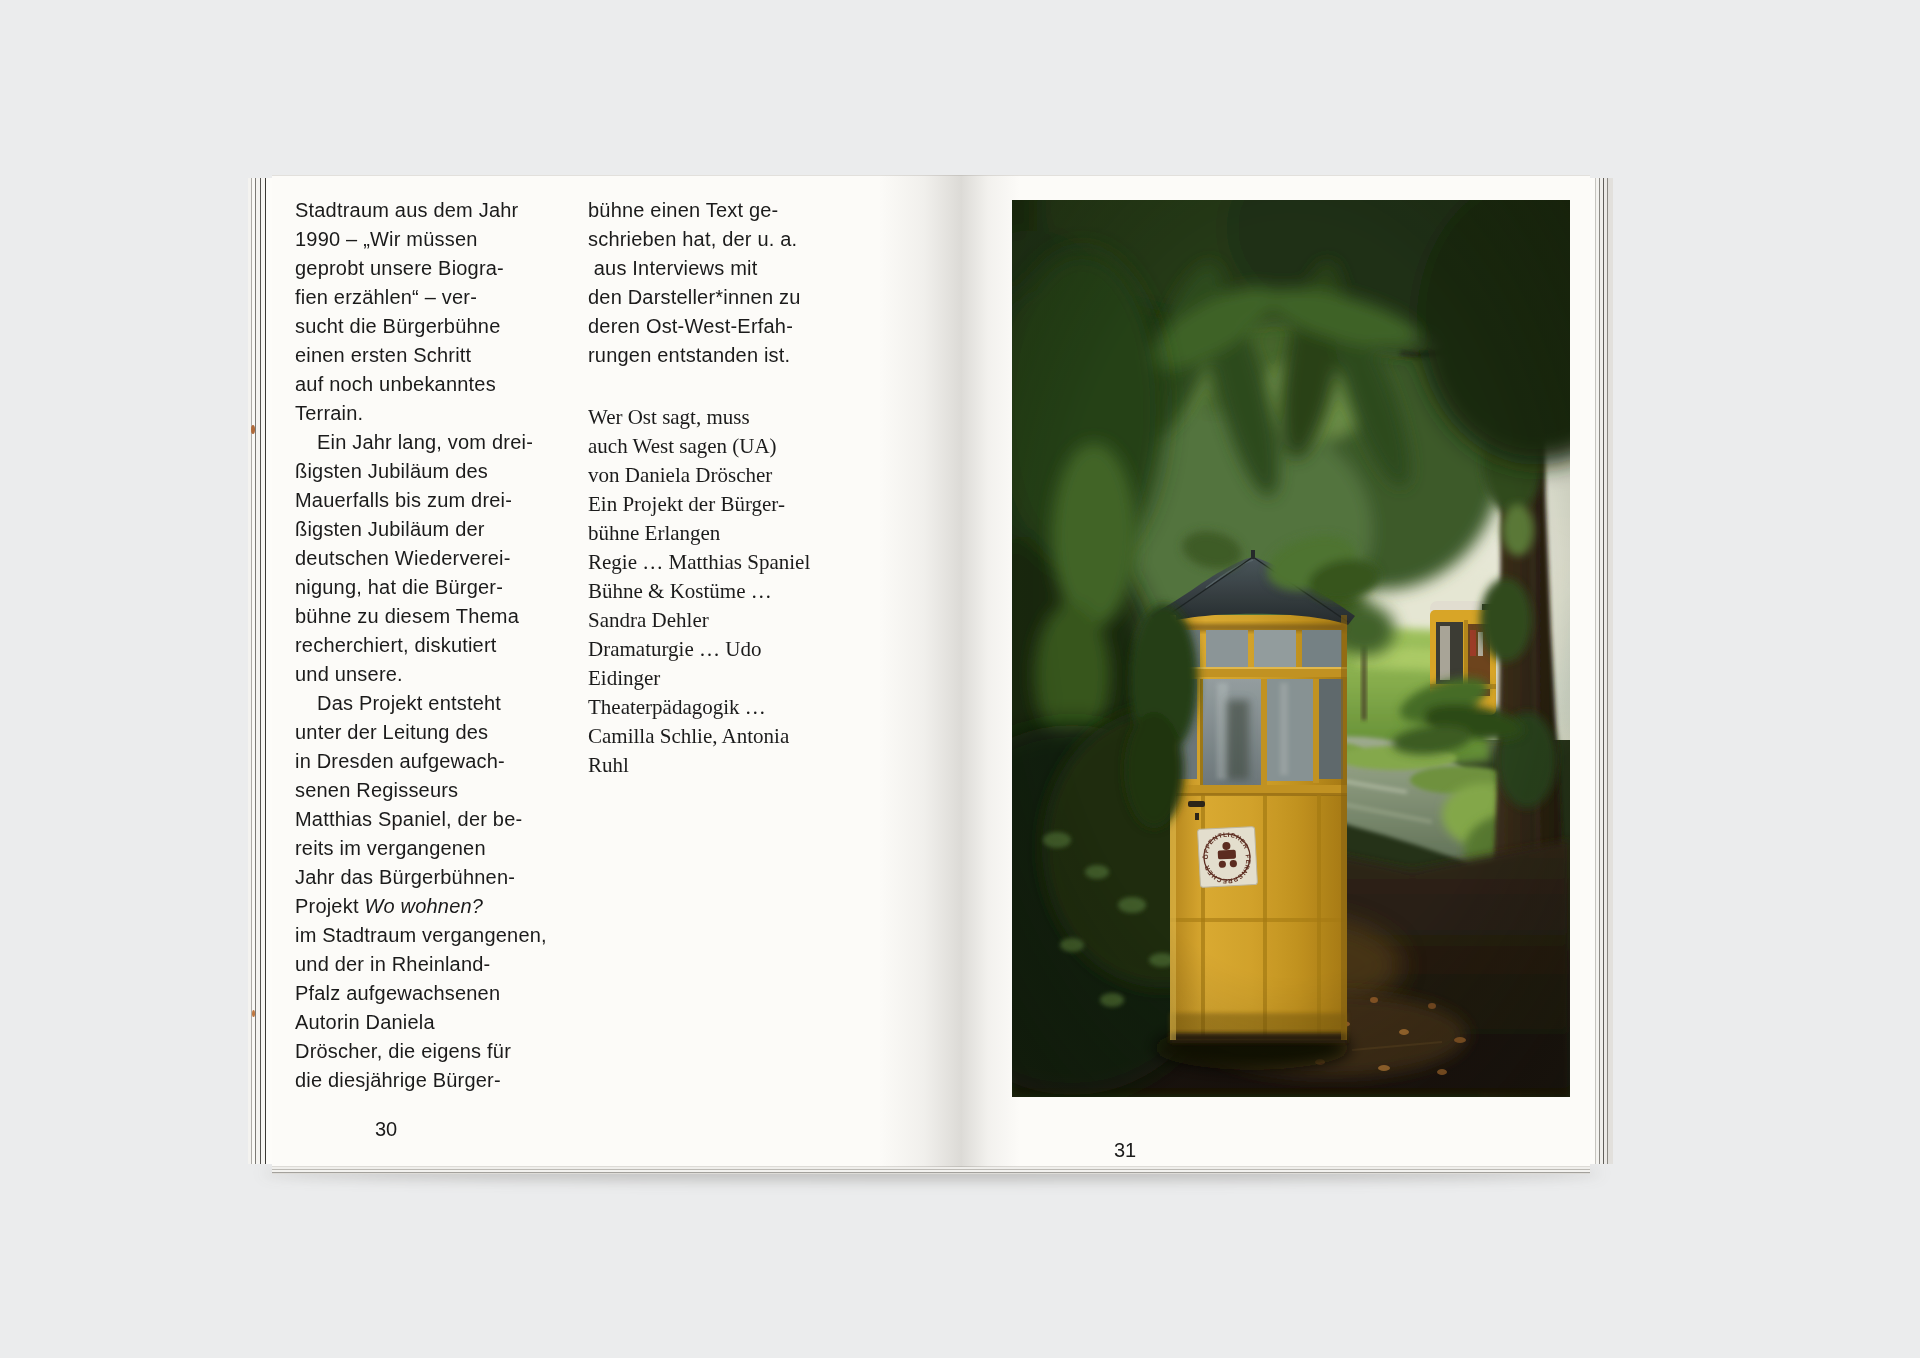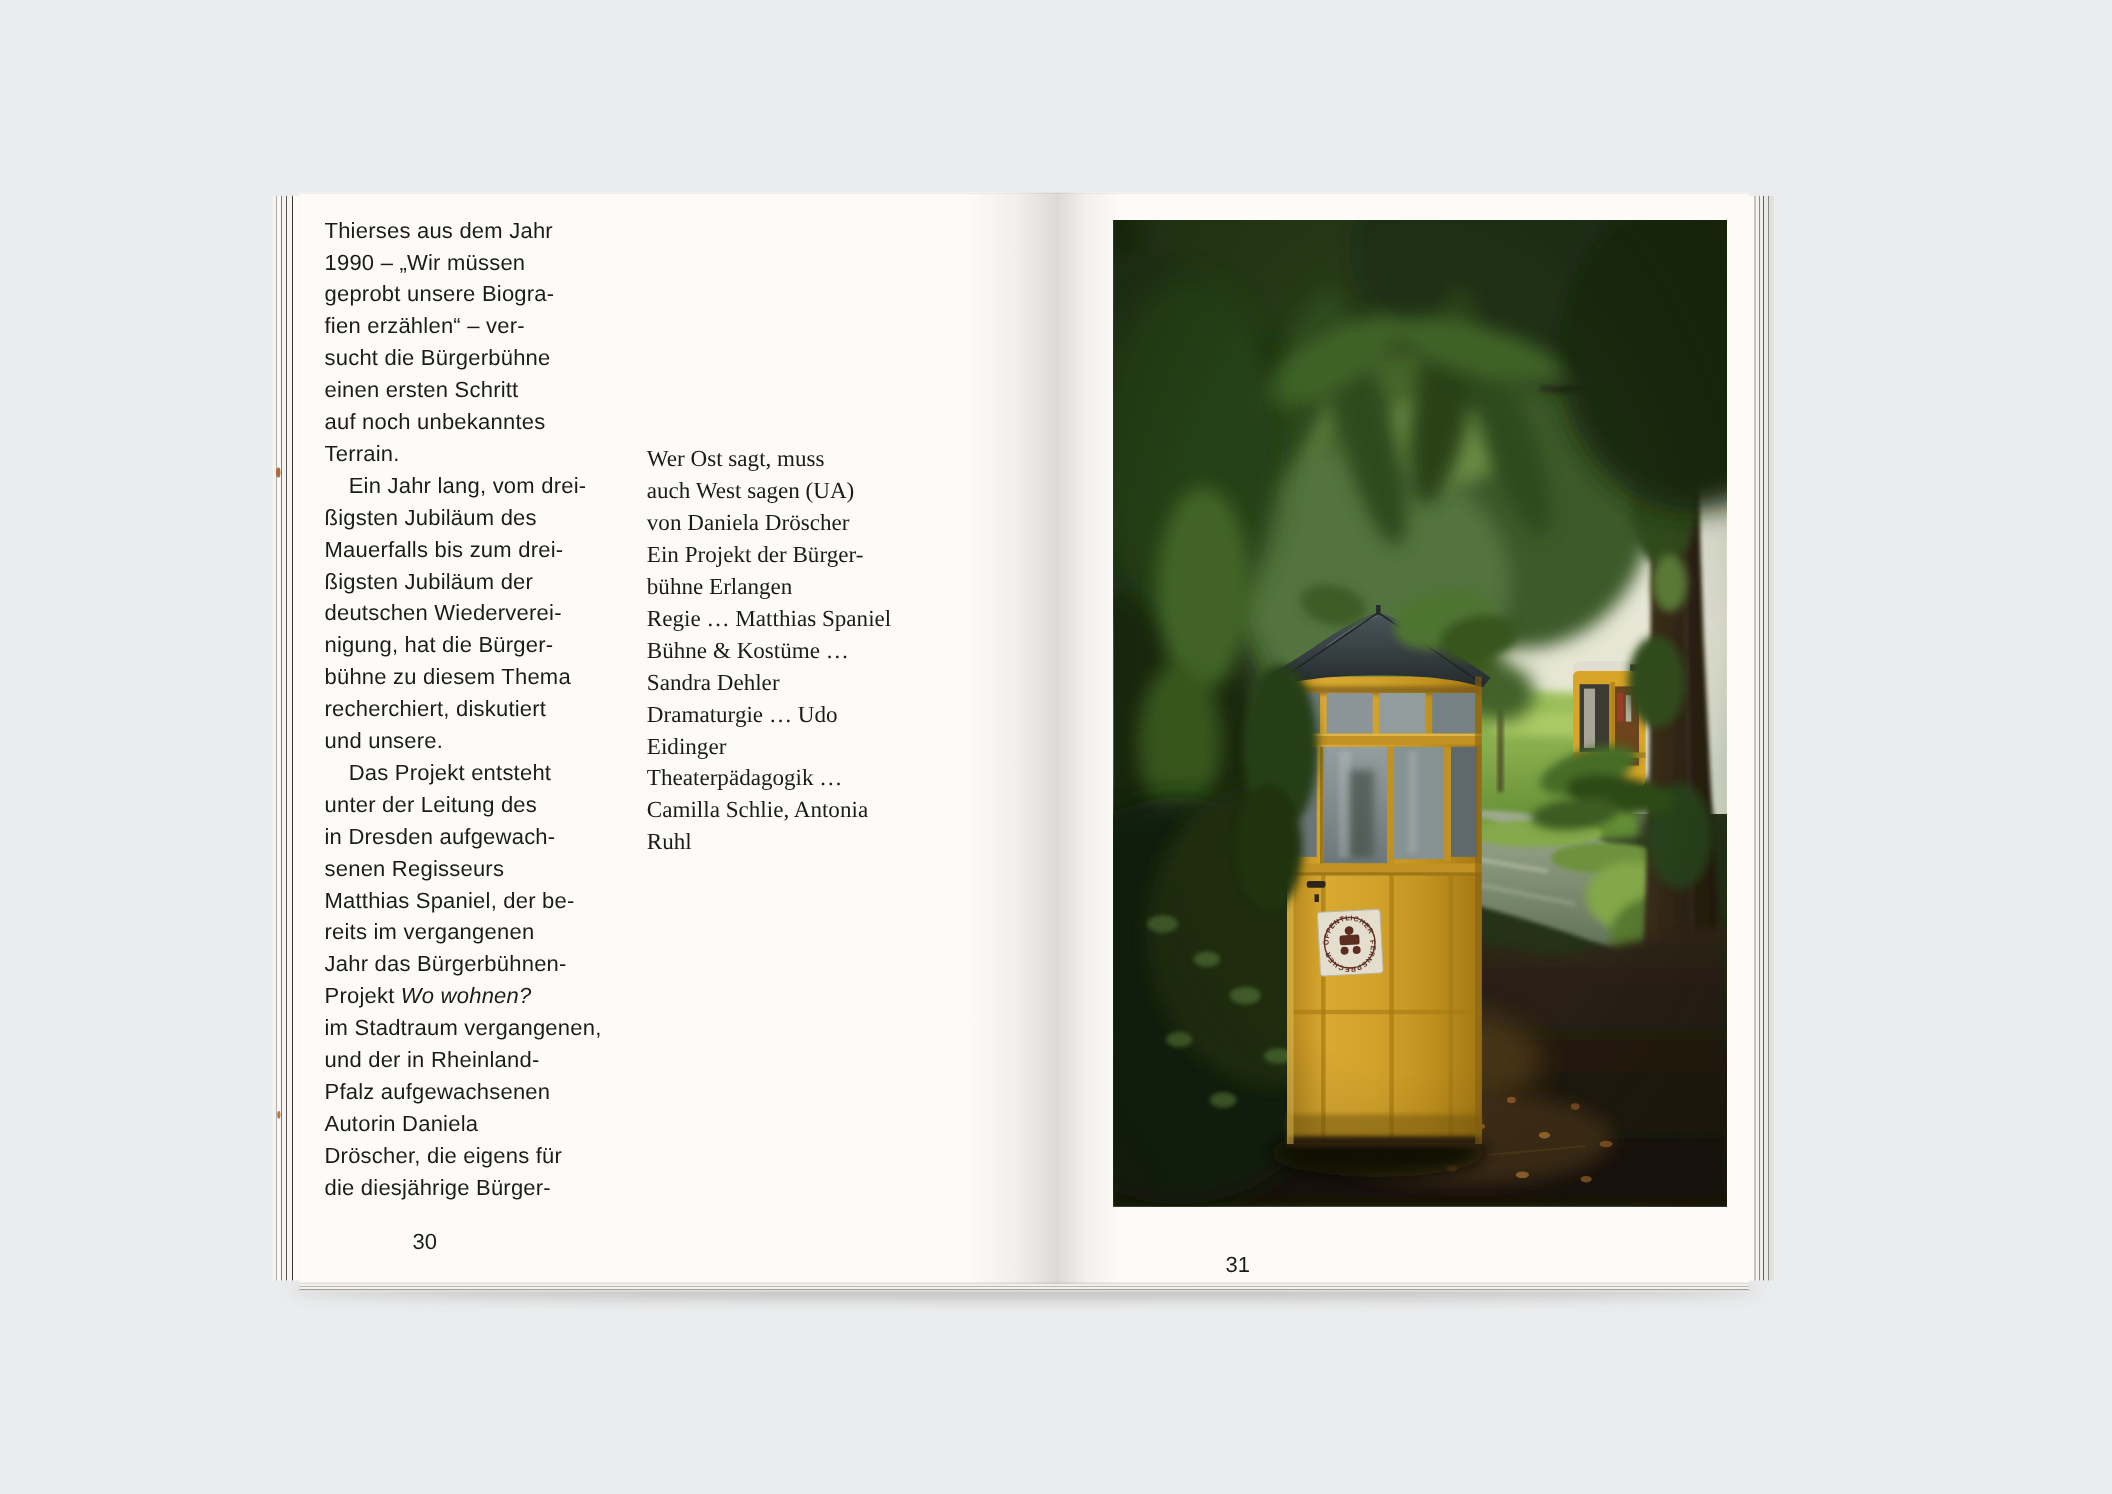--- a/index.html
+++ b/index.html
@@ -52,21 +52,21 @@
   <div class="edge-speck" style="left:251px;top:425px;width:4px;height:9px;background:#b06a3a;"></div>
   <div class="edge-speck" style="left:252px;top:1010px;width:3px;height:7px;background:#c07840;"></div>
   <div class="page-edge-bottom"></div>
 
   <div class="page left"></div>
   <div class="page right"></div>
   <div class="gutter-shade on-left"></div>
   <div class="gutter-shade on-right"></div>
 
   <div class="col c1">
-      <div class="line">Thierses aus dem Jahr</div>
+      <div class="line">Stadtraum aus dem Jahr</div>
       <div class="line">1990 – „Wir müssen</div>
       <div class="line">geprobt unsere Biogra-</div>
       <div class="line">fien erzählen“ – ver-</div>
       <div class="line">sucht die Bürgerbühne</div>
       <div class="line">einen ersten Schritt</div>
       <div class="line">auf noch unbekanntes</div>
       <div class="line">Terrain.</div>
       <div class="line indent"><span>Ein Jahr lang, vom drei-</span></div>
       <div class="line">ßigsten Jubiläum des</div>
       <div class="line">Mauerfalls bis zum drei-</div>
@@ -84,20 +84,28 @@
       <div class="line">reits im vergangenen</div>
       <div class="line">Jahr das Bürgerbühnen-</div>
       <div class="line"><span>Projekt </span><span style="font-style: italic;">Wo wohnen?</span></div>
       <div class="line">im Stadtraum vergangenen,</div>
       <div class="line">und der in Rheinland-</div>
       <div class="line">Pfalz aufgewachsenen</div>
       <div class="line">Autorin Daniela</div>
       <div class="line">Dröscher, die eigens für</div>
       <div class="line">die diesjährige Bürger-</div>
     </div>
+  <div class="col c2">
+      <div class="line">bühne einen Text ge-</div>
+      <div class="line">schrieben hat, der u. a.</div>
+      <div class="line"> aus Interviews mit</div>
+      <div class="line">den Darsteller*innen zu</div>
+      <div class="line">deren Ost-West-Erfah-</div>
+      <div class="line">rungen entstanden ist.</div>
+    </div>
   <div class="col serif c2s">
       <div class="line">Wer Ost sagt, muss</div>
       <div class="line">auch West sagen (UA)</div>
       <div class="line">von Daniela Dröscher</div>
       <div class="line">Ein Projekt der Bürger-</div>
       <div class="line">bühne Erlangen</div>
       <div class="line">Regie … Matthias Spaniel</div>
       <div class="line">Bühne &amp; Kostüme …</div>
       <div class="line">Sandra Dehler</div>
       <div class="line">Dramaturgie … Udo</div>

